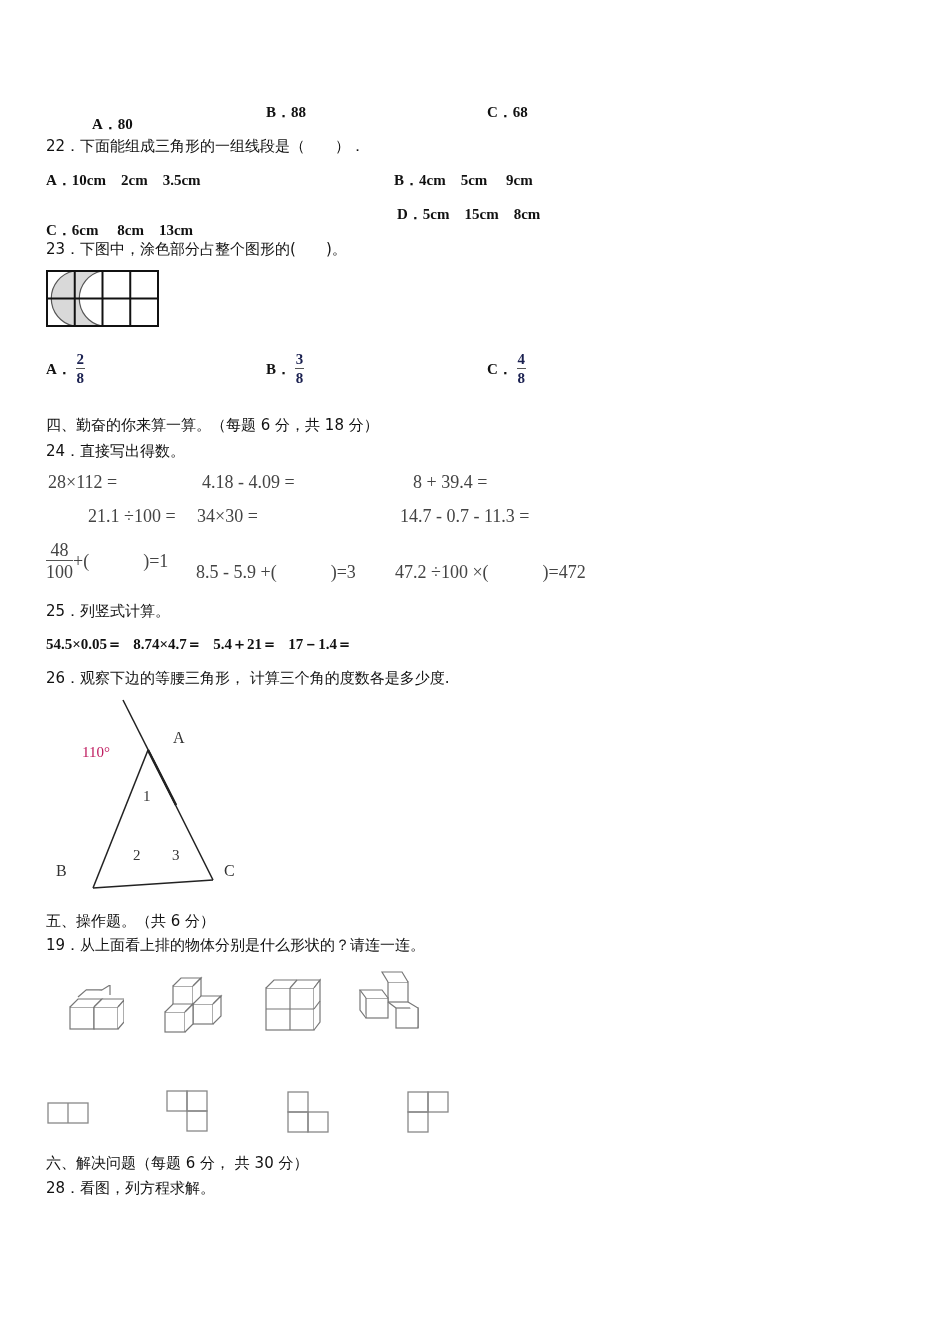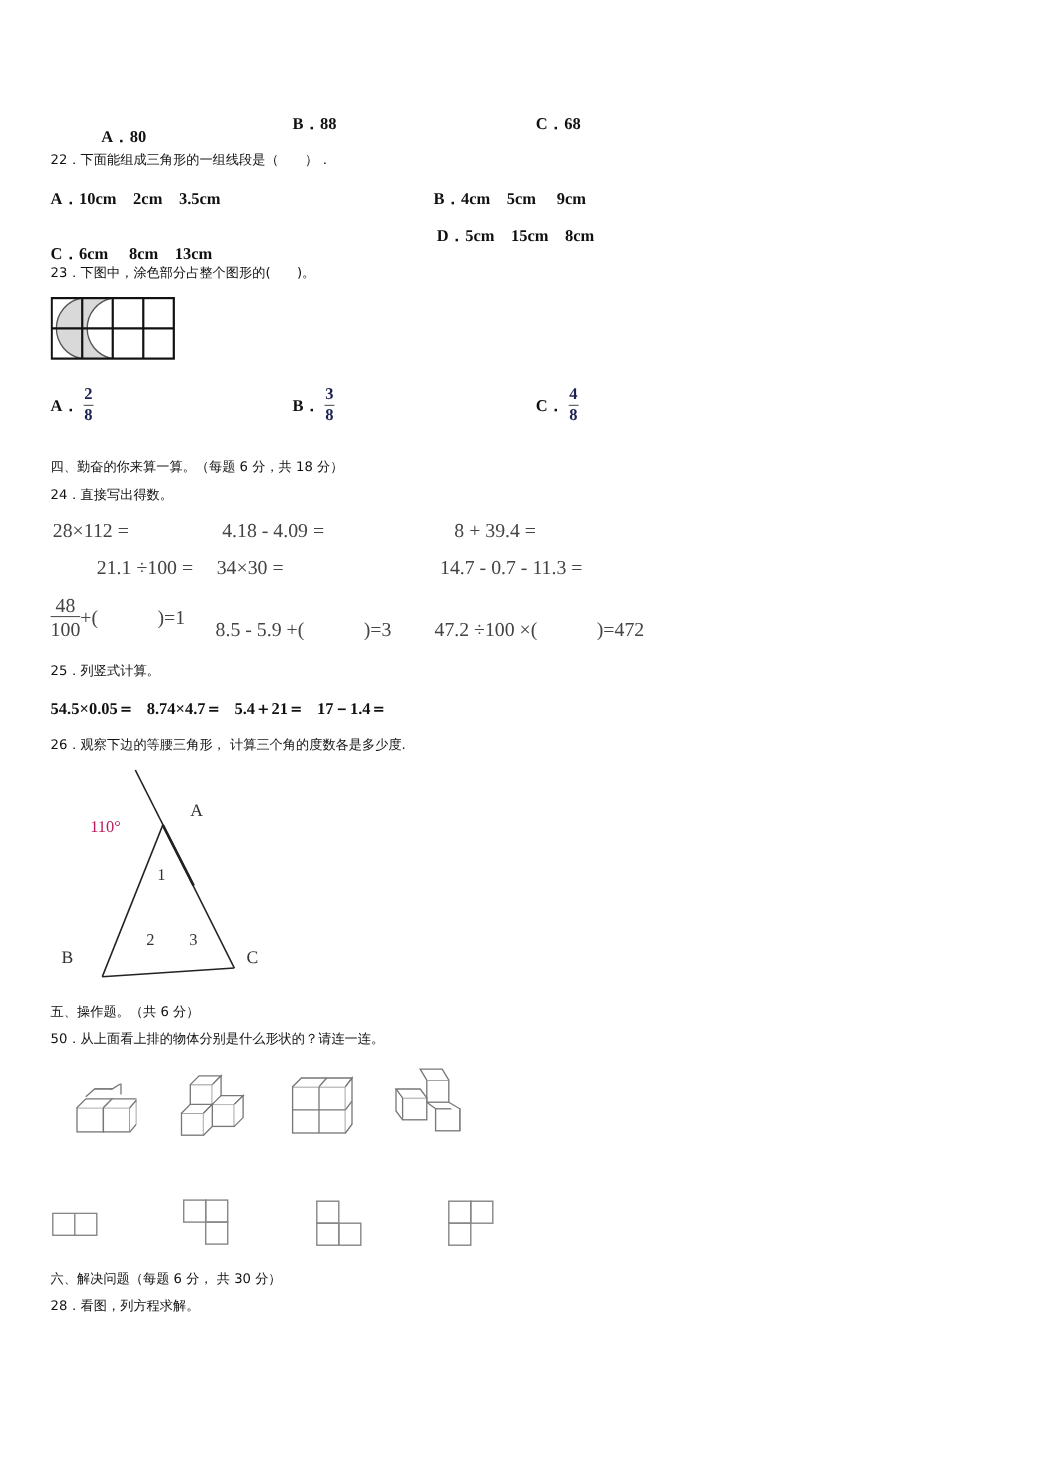--- a/index.html
+++ b/index.html
@@ -1,19 +1,19 @@
 <!DOCTYPE html>
 <html><head>
 <meta charset="utf-8">
 <style>
   html, body { margin:0; padding:0; background:#ffffff; }
   body { width:950px; height:1344px; position:relative; overflow:hidden;
          font-family:"DejaVu Sans", sans-serif; color:#111; }
   .abs { position:absolute; white-space:nowrap; }
-  .cn { font-size:12px; font-family:"DejaVu Sans", sans-serif; }
+  .cn { font-size:15px; font-family:"DejaVu Sans", sans-serif; }
   .serif { font-family:"Liberation Serif", serif; }
   .opt { font-family:"Liberation Serif", serif; font-weight:bold; font-size:15px; }
   .calc { font-family:Liberation Serif, serif; font-size:18px; color:#444; }
   .frac { display:inline-block; vertical-align:middle; text-align:center; line-height:1; }
   .frac .num { display:block; border-bottom:1px solid #555; padding:0 1px 1px; }
   .frac .den { display:block; padding-top:2px; }
   .frac-opt { font-family:"Liberation Serif", serif; font-weight:bold; font-size:15px; color:#1a2050; }
   svg { position:absolute; }
 </style>
 </head>
@@ -129,21 +129,21 @@
 </svg>
 <div class="abs serif" style="left:82px;top:744px;font-size:15px;color:#be185d;">110°</div>
 <div class="abs serif" style="left:173px;top:729px;font-size:16px;color:#333;">A</div>
 <div class="abs serif" style="left:56px;top:862px;font-size:16px;color:#333;">B</div>
 <div class="abs serif" style="left:224px;top:862px;font-size:16px;color:#333;">C</div>
 <div class="abs serif" style="left:143px;top:788px;font-size:15px;color:#333;">1</div>
 <div class="abs serif" style="left:133px;top:847px;font-size:15px;color:#333;">2</div>
 <div class="abs serif" style="left:172px;top:847px;font-size:15px;color:#333;">3</div>
 
 <div class="abs cn" style="left:46px;top:912px;">五、操作题。（共 6 分）</div>
-<div class="abs cn" style="left:46px;top:936px;">50．从上面看上排的物体分别是什么形状的？请连一连。</div>
+<div class="abs cn" style="left:46px;top:936px;">19．从上面看上排的物体分别是什么形状的？请连一连。</div>
 
 <svg style="left:66px;top:985px;" width="58" height="46" viewBox="0 0 58 46">
   <g fill="#fff" stroke="#777" stroke-width="1.2">
     <path d="M20 5 L36 5 L44 0 L44 10"></path>
     <path d="M12 12 L20 5 L36 5"></path>
     <rect x="4" y="22" width="24" height="22"></rect>
     <rect x="28" y="22" width="24" height="22"></rect>
     <path d="M4 22 L12 14 L36 14 L28 22"></path>
     <path d="M28 22 L36 14 L60 14 L52 22"></path>
     <path d="M52 22 L58 15 L58 37 L52 44"></path>

